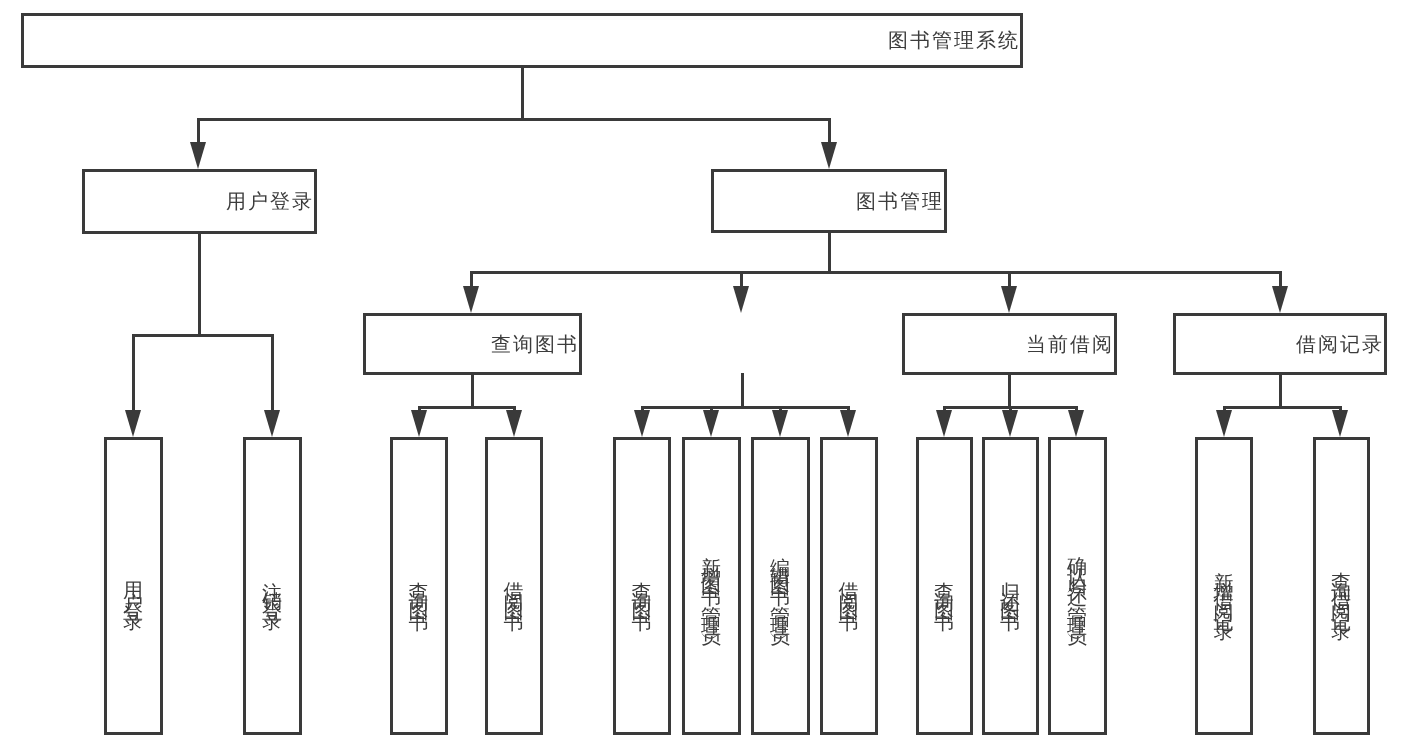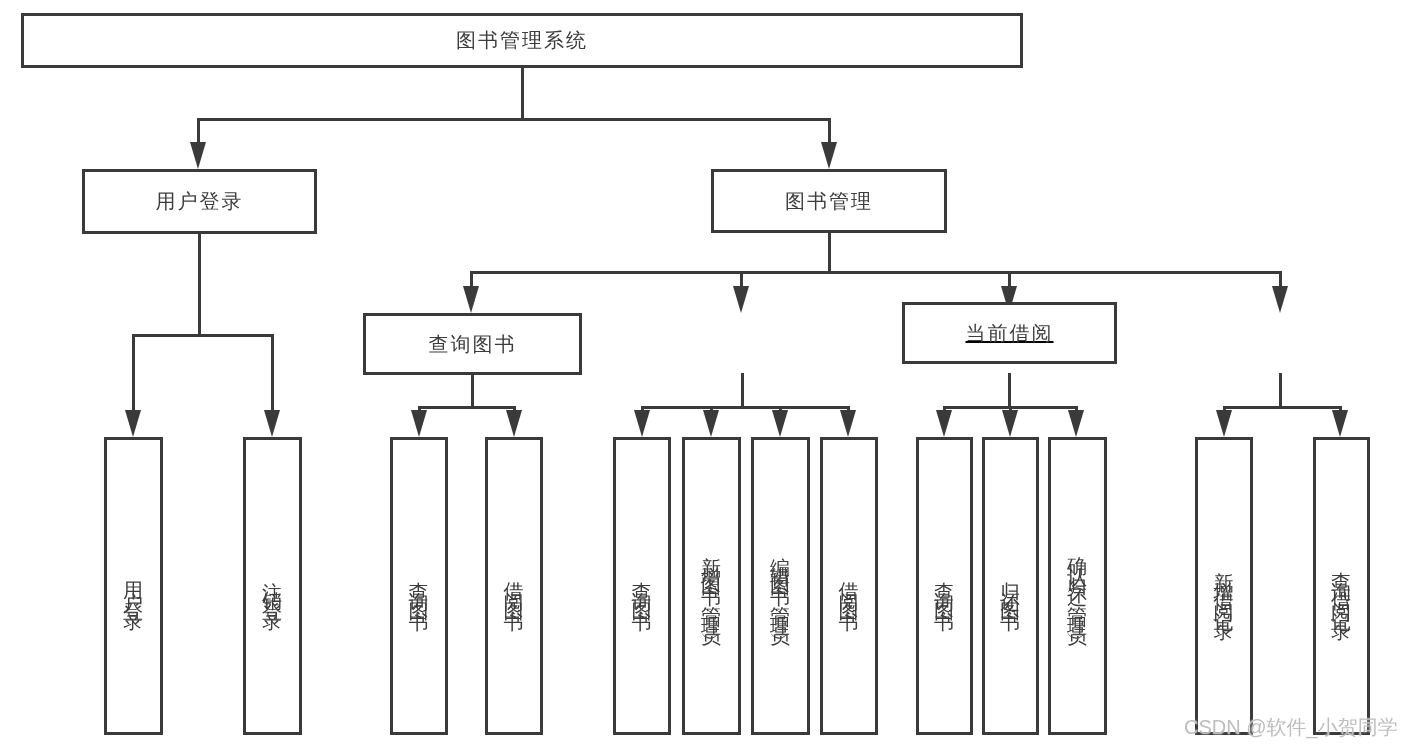--- a/index.html
+++ b/index.html
@@ -14,21 +14,21 @@
     position:relative;
     width:1405px;height:747px;
     background:var(--bg);
     overflow:hidden;
   }
   
   .box{
     position:absolute;
     border:3px solid var(--line);
     background:#fff;
-    display:flex;align-items:center;justify-content:center;
+    display:flex;align-items:center;justify-content:flex-end;
   }
   .box .lbl{
     font-size:20px;color:var(--text);letter-spacing:2px;
     white-space:nowrap;
   }
   
   .vbox{
     position:absolute;
     top:437px;height:298px;
     border:3px solid var(--line);
@@ -98,22 +98,25 @@
   <div class="vl" style="left:740px;top:271px;height:17px;"></div>
   <div class="arrow" style="left:733px;top:286px;"></div>
   <div class="vl" style="left:1008px;top:271px;height:17px;"></div>
   <div class="arrow" style="left:1001px;top:286px;"></div>
   <div class="vl" style="left:1279px;top:271px;height:17px;"></div>
   <div class="arrow" style="left:1272px;top:286px;"></div>
 
   <div class="box" style="left:363px;top:313px;width:219px;height:62px;">
     <span class="lbl">查询图书</span>
   </div>
-  <div class="box" style="left:902px;top:302px;width:215px;height:62px;text-decoration:underline;">
+  <div class="box" style="left:902px;top:313px;width:215px;height:62px;">
     <span class="lbl">当前借阅</span>
+  </div>
+  <div class="box" style="left:1173px;top:313px;width:214px;height:62px;">
+    <span class="lbl">借阅记录</span>
   </div>
 
   <div class="vl" style="left:471px;top:373px;height:35px;"></div>
   <div class="hl" style="left:418px;top:406px;width:98px;"></div>
   <div class="vl" style="left:418px;top:406px;height:6px;"></div>
   <div class="arrow" style="left:411px;top:410px;"></div>
   <div class="vl" style="left:513px;top:406px;height:6px;"></div>
   <div class="arrow" style="left:506px;top:410px;"></div>
 
   <div class="vl" style="left:741px;top:373px;height:35px;"></div>
@@ -180,15 +183,14 @@
     <span class="lbl">确认归还（管理员）</span>
   </div>
 
   <div class="vbox" style="left:1195px;width:58px;">
     <span class="lbl">新增借阅记录</span>
   </div>
   <div class="vbox" style="left:1313px;width:57px;">
     <span class="lbl">查询借阅记录</span>
   </div>
 
-  <div class="watermark">CSDN @软件_小贺同学</div>
 
 </div>
 
 </body></html>

